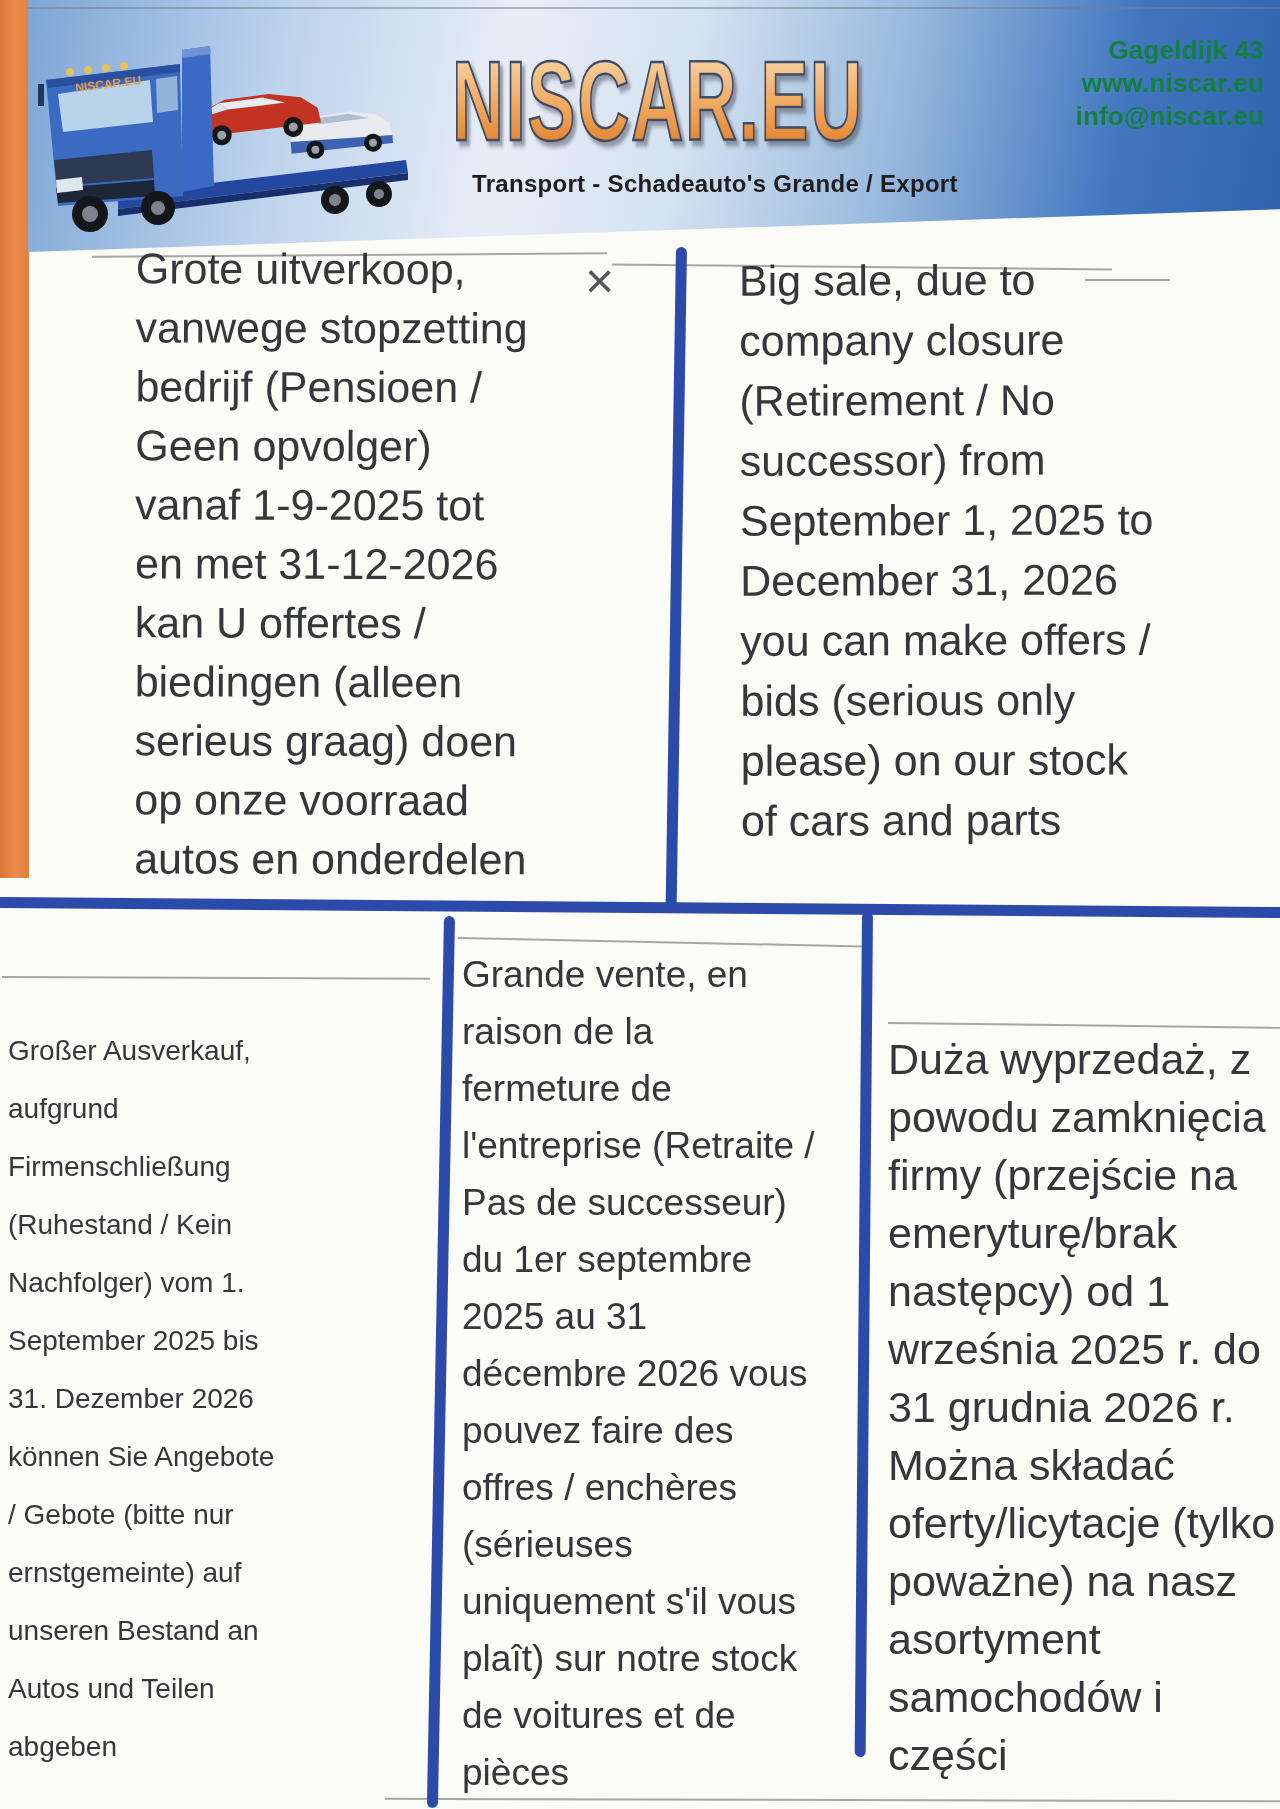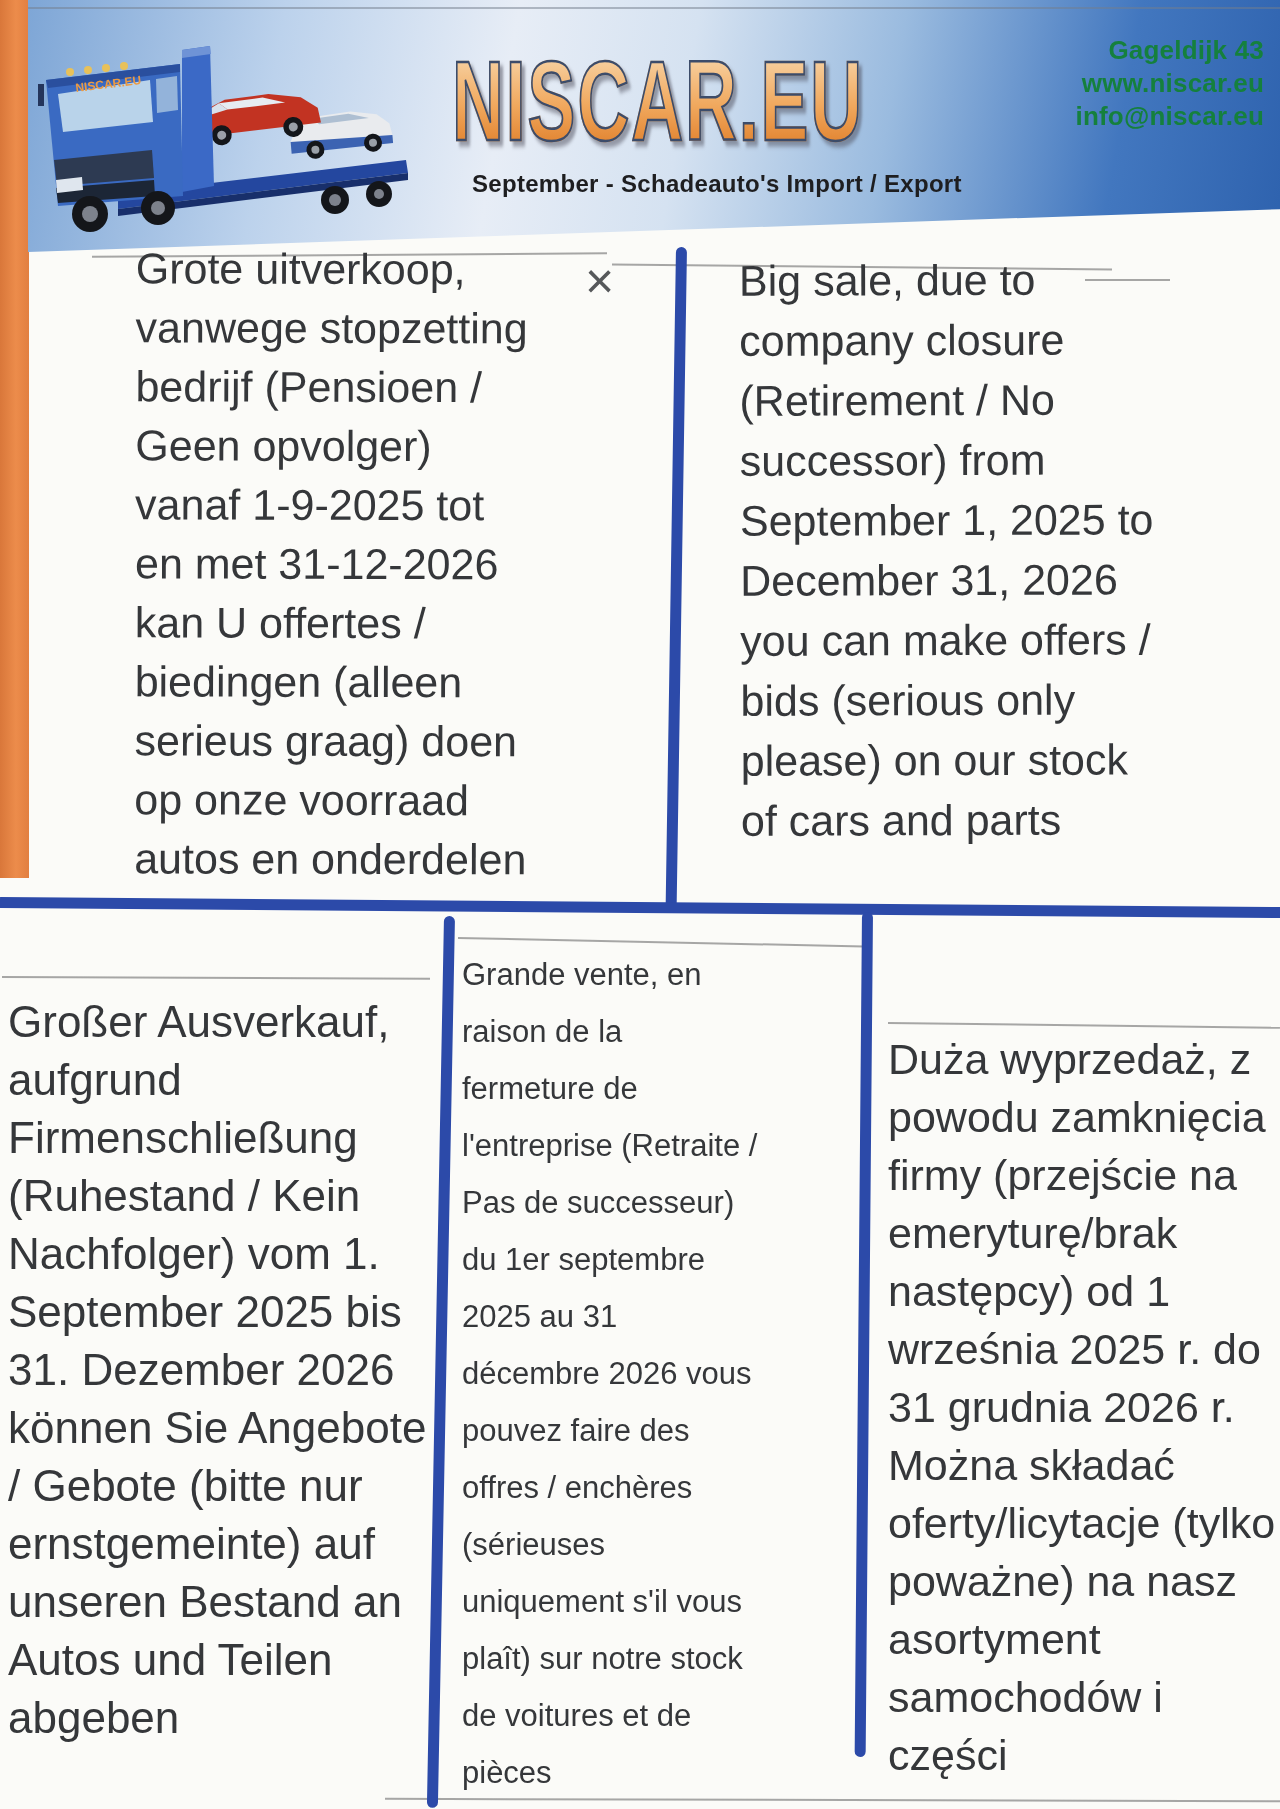--- a/index.html
+++ b/index.html
@@ -21,22 +21,22 @@
       -webkit-background-clip:text;background-clip:text;-webkit-text-fill-color:transparent;
       -webkit-text-stroke:2.5px #3c4c6a;
       filter:drop-shadow(5px 5px 2px rgba(75,75,90,.5));}
   .tagline{position:absolute;left:472px;top:170px;font-size:24px;font-weight:700;color:#1e1e20;letter-spacing:.3px;}
   .contact{position:absolute;right:16px;top:34px;text-align:right;color:#15803d;
       font-size:26px;font-weight:700;line-height:33px;letter-spacing:.2px;}
   
   .note{position:absolute;color:#35373a;white-space:pre-line;}
   .note.nl{left:135px;top:240px;width:505px;font-size:43px;line-height:59px;transform:rotate(.15deg);}
   .note.en{left:740px;top:250px;width:465px;font-size:43px;line-height:60px;transform:rotate(-.2deg);}
-  .note.de{left:8px;top:993px;width:448px;font-size:44px;line-height:58px;}
-  .note.fr{left:462px;top:946px;width:412px;font-size:31px;line-height:57px;}
+  .note.de{left:8px;top:1022px;width:448px;font-size:28px;line-height:58px;}
+  .note.fr{left:462px;top:946px;width:412px;font-size:37px;line-height:57px;}
   .note.pl{left:888px;top:1030px;width:400px;font-size:43px;line-height:58px;}
   .close{position:absolute;left:585px;top:256px;font-size:50px;color:#56585a;line-height:1;cursor:default;}
   
   .vline,.hline{position:absolute;background:#2c4aa9;}
   .vline{width:11px;border-radius:6px;}
   #vl1{left:676px;top:247px;height:662px;transform:rotate(.9deg);transform-origin:top center;}
   #vl2{left:444px;top:916px;height:892px;transform:rotate(1.1deg);transform-origin:top center;}
   #vl3{left:862px;top:912px;height:845px;transform:rotate(.5deg);transform-origin:top center;}
   .hline{left:0;top:897px;width:1284px;height:11px;transform:rotate(.45deg);transform-origin:left center;}
   
@@ -100,21 +100,21 @@
       <circle cx="94" cy="56" r="4" fill="#e8c15a"></circle>
     <rect x="8" y="74" width="6" height="22" fill="#24355c"></rect>
     <text x="46" y="82" font-size="12" font-weight="bold" fill="#eb9a43" transform="rotate(-7 46 82)">NISCAR.EU</text>
     <circle cx="60" cy="204" r="18" fill="#14161a"></circle>
       <circle cx="60" cy="204" r="8" fill="#7d828c"></circle>
     <circle cx="128" cy="198" r="17" fill="#14161a"></circle>
       <circle cx="128" cy="198" r="7" fill="#7d828c"></circle>
   </svg>
 
   <div class="logo">NISCAR.EU</div>
-  <div class="tagline">September - Schadeauto's Import / Export</div>
+  <div class="tagline">Transport - Schadeauto's Grande / Export</div>
 
   <div class="contact">
     <div>Gageldijk 43</div>
     <div>www.niscar.eu</div>
     <div>info@niscar.eu</div>
   </div>
 
   <div class="scanline" id="sl-nl"></div>
   <div class="scanline" id="sl-en"></div>
   <div class="scanline" id="sl-en2"></div>

